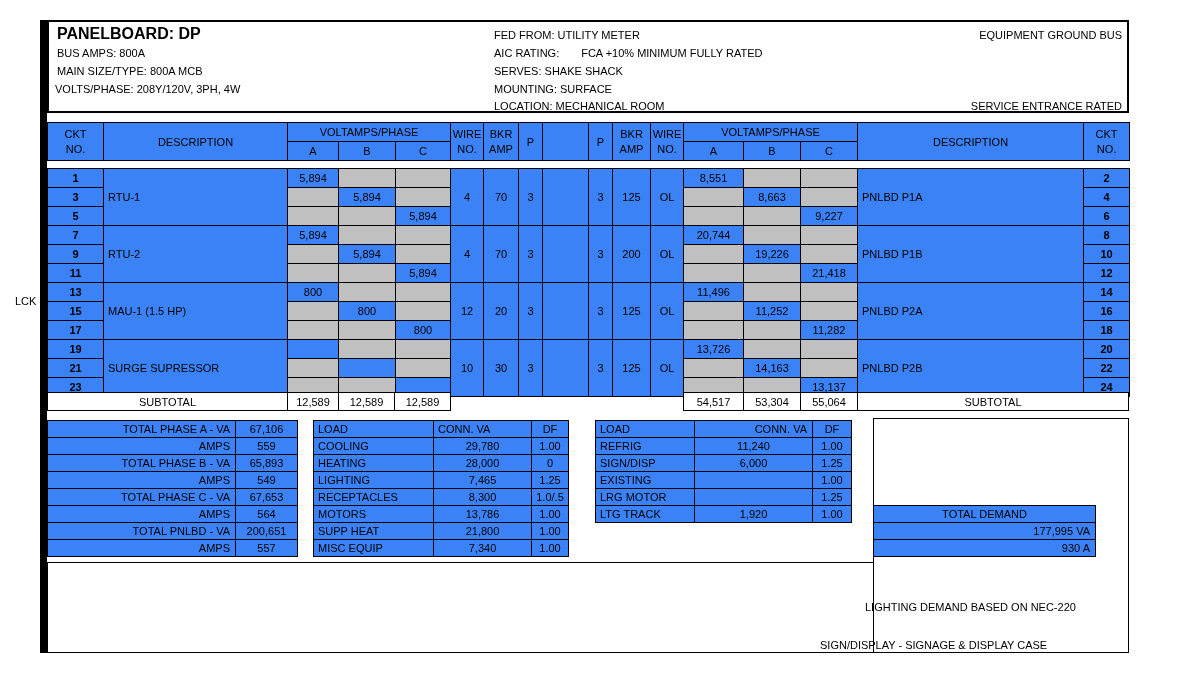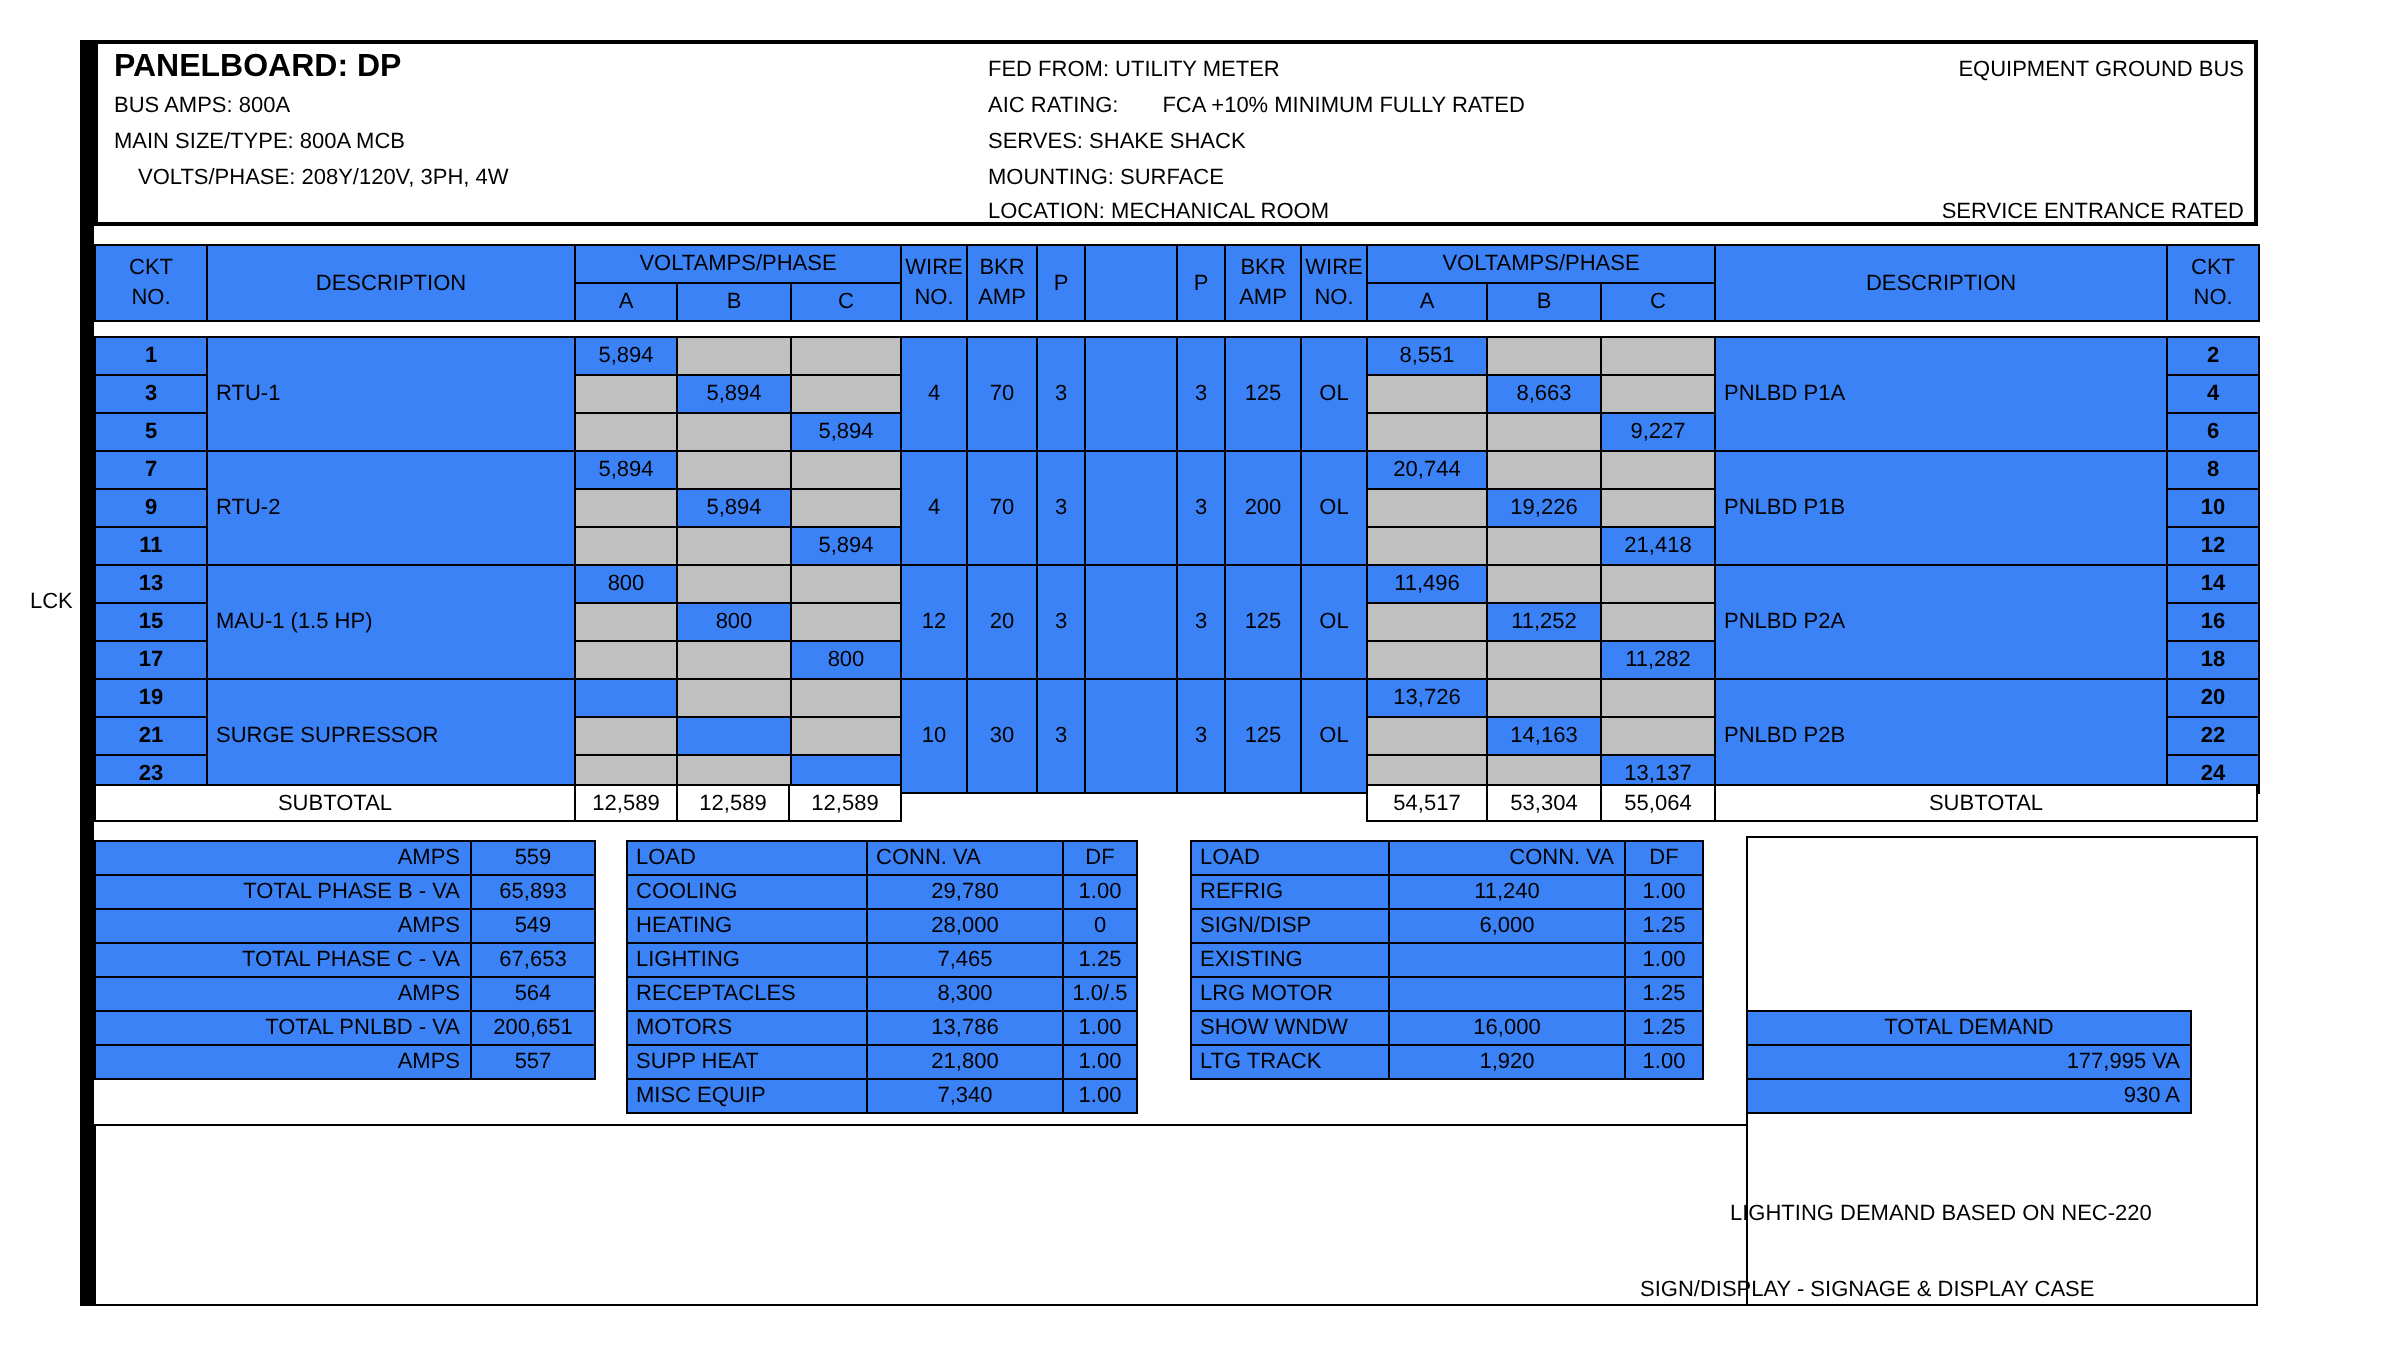--- a/index.html
+++ b/index.html
@@ -47,21 +47,21 @@
 
 <div class="lck" style="left:15px; top:295px;">LCK</div>
 
 <div class="doc">
   <div class="bar"></div>
 
   <div class="box" style="left:7px; top:0; width:1082px; height:93px;">
     <div class="hl title" style="left:8px; top:3px;">PANELBOARD: DP</div>
     <div class="hl" style="left:8px; top:25px;">BUS AMPS: 800A</div>
     <div class="hl" style="left:8px; top:43px;">MAIN SIZE/TYPE: 800A MCB</div>
-    <div class="hl" style="left:20px; top:61px;text-align:center;">VOLTS/PHASE: 208Y/120V, 3PH, 4W</div>
+    <div class="hl" style="left:6px; top:61px;text-align:center;">VOLTS/PHASE: 208Y/120V, 3PH, 4W</div>
     <div class="hl b" style="left:8px; top:78px;">SECTION: 1</div>
 
     <div class="hl" style="left:445px; top:7px;">FED FROM: UTILITY METER</div>
     <div class="hl" style="left:445px; top:25px;"><span>AIC RATING:</span><span style="margin-left:22px;">FCA +10% MINIMUM FULLY RATED</span></div>
     <div class="hl" style="left:445px; top:43px;">SERVES: SHAKE SHACK</div>
     <div class="hl" style="left:445px; top:61px;">MOUNTING: SURFACE</div>
     <div class="hl" style="left:445px; top:78px;">LOCATION: MECHANICAL ROOM</div>
 
     <div class="hl" style="right:5px; top:7px;">EQUIPMENT GROUND BUS</div>
     <div class="hl" style="right:5px; top:78px;">SERVICE ENTRANCE RATED</div>
@@ -328,20 +328,24 @@
   <div class="box" style="left:833px; top:398px; width:256px; height:235px; border-width:1px;"></div>
 
   <div class="box" style="left:7px; top:542px; width:827px; height:91px; border-width:1px;"></div>
 
   <table id="totals" style="left:7px; top:400px; width:250px;">
     <colgroup>
         <col style="width:188px">
         <col style="width:62px">
       </colgroup>
     <tbody>
+        <tr>
+          <td class="lab">TOTAL PHASE A - VA</td>
+          <td class="tv">67,106</td>
+        </tr>
     <tr>
           <td class="lab">AMPS</td>
           <td class="tv">559</td>
         </tr>
     <tr>
           <td class="lab">TOTAL PHASE B - VA</td>
           <td class="tv">65,893</td>
         </tr>
     <tr>
           <td class="lab">AMPS</td>
@@ -442,25 +446,20 @@
           <td class="ll">EXISTING</td>
           <td class="lc"></td>
           <td class="lc">1.00</td>
         </tr>
     <tr>
           <td class="ll">LRG MOTOR</td>
           <td class="lc"></td>
           <td class="lc">1.25</td>
         </tr>
     <tr>
-          <td class="ll">SHOW WNDW</td>
-          <td class="lc">16,000</td>
-          <td class="lc">1.25</td>
-        </tr>
-    <tr>
           <td class="ll">LTG TRACK</td>
           <td class="lc">1,920</td>
           <td class="lc">1.00</td>
         </tr>
   </tbody>
     </table>
 
   <table id="demand" style="left:833px; top:485px; width:222px;">
     <colgroup>
         <col style="width:222px">

